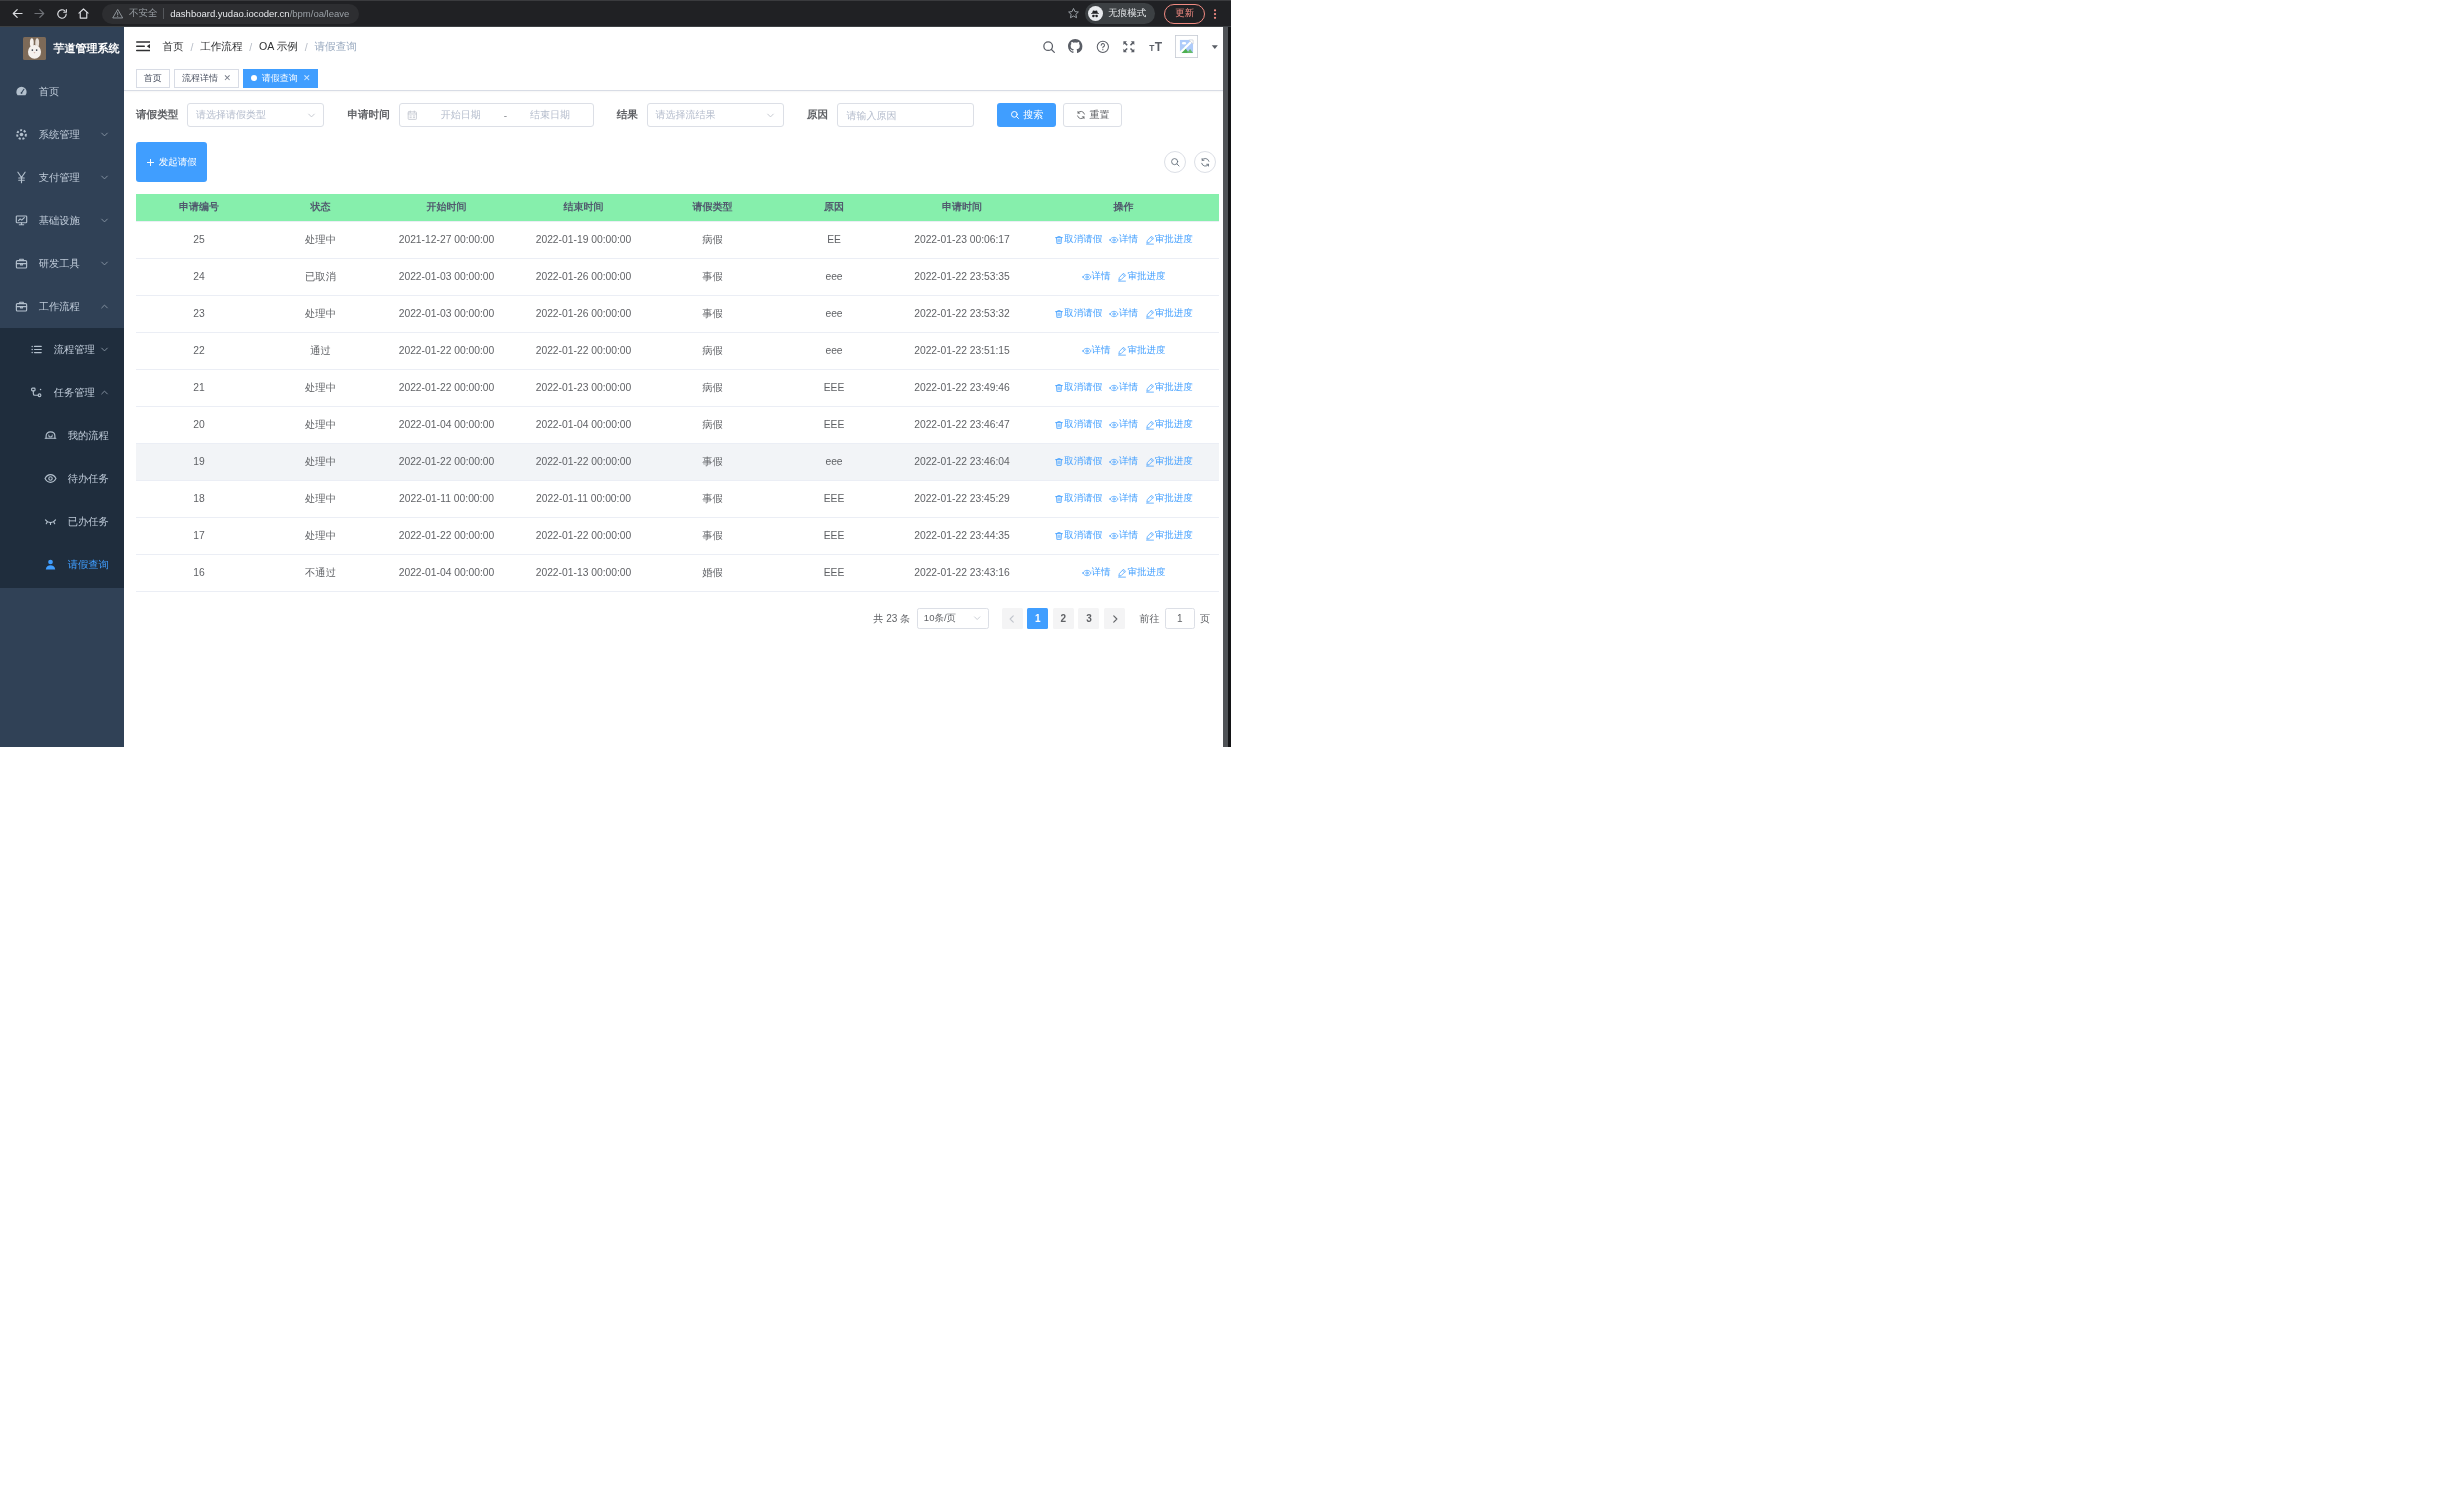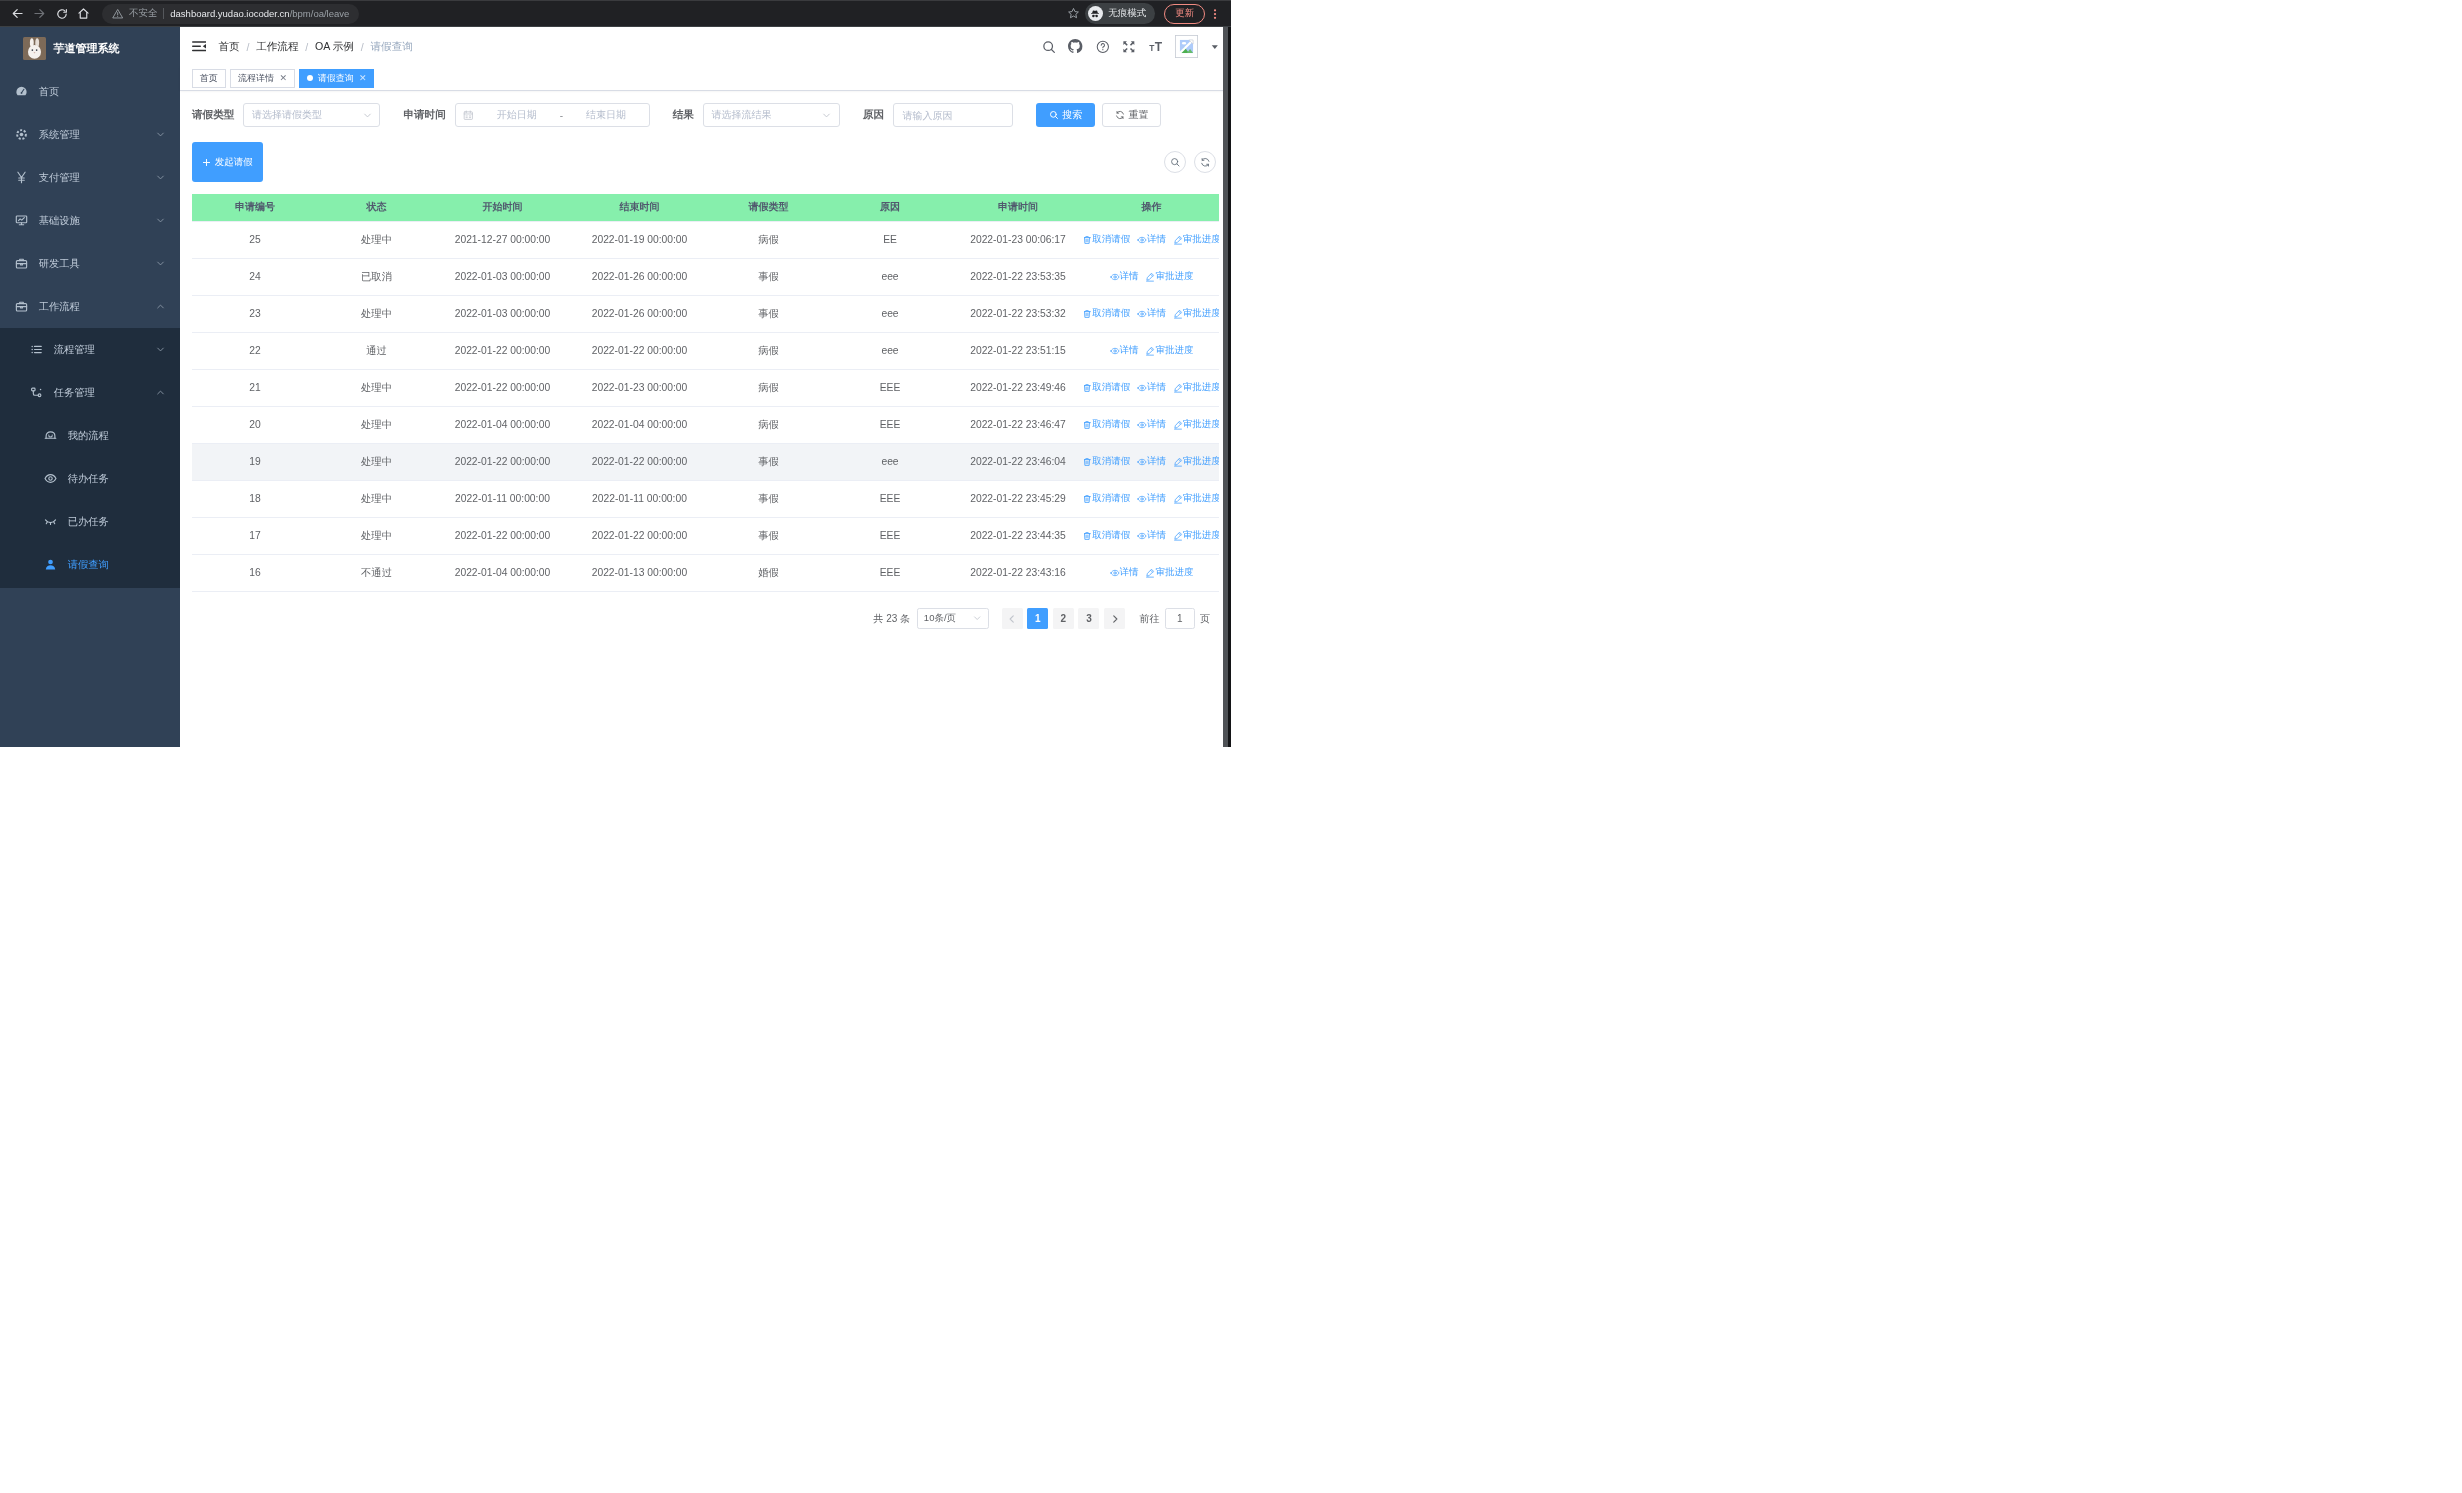--- a/index.html
+++ b/index.html
@@ -19,21 +19,21 @@
   .b-spacer { flex:1; }
   .incog-chip { height:20.5px; border-radius:10.6px; background:#3c4043; display:flex; align-items:center; gap:5.3px;
     padding:0 9px 0 3px; color:#e8eaed; font-size:9.5px; flex-shrink:0; }
   .incog-ic { width:15px; height:15px; border-radius:50%; background:#e8eaed; color:#202124; display:flex; align-items:center; justify-content:center; }
   .update-btn { height:20px; border-radius:10px; border:1.1px solid var(--update_accent,#f28b82); color:var(--update_accent,#f28b82);
     background:transparent; padding:0 10px; font-size:9.5px; margin-left:7.6px; cursor:pointer; font-family:inherit; }
   .dots { color:var(--update_accent,#f28b82); width:16.7px; height:16.7px; display:flex; align-items:center; justify-content:center; cursor:pointer; }
 
   
   .app { display:flex; height:calc(100% - 27px); }
-  .sidebar { width:180px; background:var(--sidebar_bg,#304156); color:#bfcbd9; flex-shrink:0; display:flex; flex-direction:column; }
+  .sidebar { width:124px; background:var(--sidebar_bg,#304156); color:#bfcbd9; flex-shrink:0; display:flex; flex-direction:column; }
   .logo { height:43px; display:flex; align-items:center; gap:7.6px; padding-left:23px; }
   .logo-title { color:#fff; font-weight:bold; font-size:11px; }
   .menu { flex:1; font-size:10.3px; }
   .mi { height:43px; display:flex; align-items:center; cursor:pointer; }
   .mi-icon { width:13.7px; margin-right:10px; display:flex; justify-content:center; color:#b3c0cd; flex-shrink:0; }
   .mi-label { flex:1; white-space:nowrap; }
   .mi-chevron { margin-right:15px; color:#8a97a6; display:flex; }
   .l1 { padding-left:15px; }
   .submenu { background:var(--submenu_bg,#1f2d3d); padding-bottom:1.5px; }
   .l2 { padding-left:30px; }
@@ -70,21 +70,21 @@
   .filter-row { display:flex; align-items:center; }
   .fgroup { display:flex; align-items:center; margin-right:23px; }
   .flabel { font-size:10.6px; font-weight:bold; color:#606266; margin-right:9px; white-space:nowrap; }
   .fselect, .fdate, .fin { height:24px; border:0.8px solid #dcdfe6; border-radius:3px; background:#fff;
     display:flex; align-items:center; font-size:10px; color:#b4bccc; }
   .fselect { width:137px; padding:0 7.6px; justify-content:space-between; cursor:pointer; }
   .fselect .chev { color:#c0c4cc; display:flex; }
   .fdate { width:195px; padding:0 7.6px; gap:7.6px; }
   .fdate .dsep { color:#8d9095; }
   .fdate .dtxt { flex:1; text-align:center; }
-  .fin { width:120px; padding:0 1.5px; }
+  .fin { width:137px; padding:0 1.5px; }
   .fin input { border:none; outline:none; width:100%; height:100%; padding:0 6.8px; font-size:10px; color:#606266; font-family:inherit; background:transparent; }
   .fin input::placeholder { color:#b4bccc; }
   .btn { height:24px; border-radius:3px; font-size:10px; display:inline-flex; align-items:center; gap:3.8px;
     padding:0 11.4px; cursor:pointer; border:0.8px solid transparent; font-family:inherit; white-space:nowrap; }
   .btn-primary { background:var(--primary,#409eff); color:#fff; }
   .btn-plain { background:#fff; border-color:#dcdfe6; color:#606266; }
   .fgroup.btns { margin-right:0; gap:7.6px; }
 
   .toolbar-row { margin-top:15px; display:flex; align-items:center; }
   .btn-create { height:40px; padding:0 9px; font-size:9.5px; }

